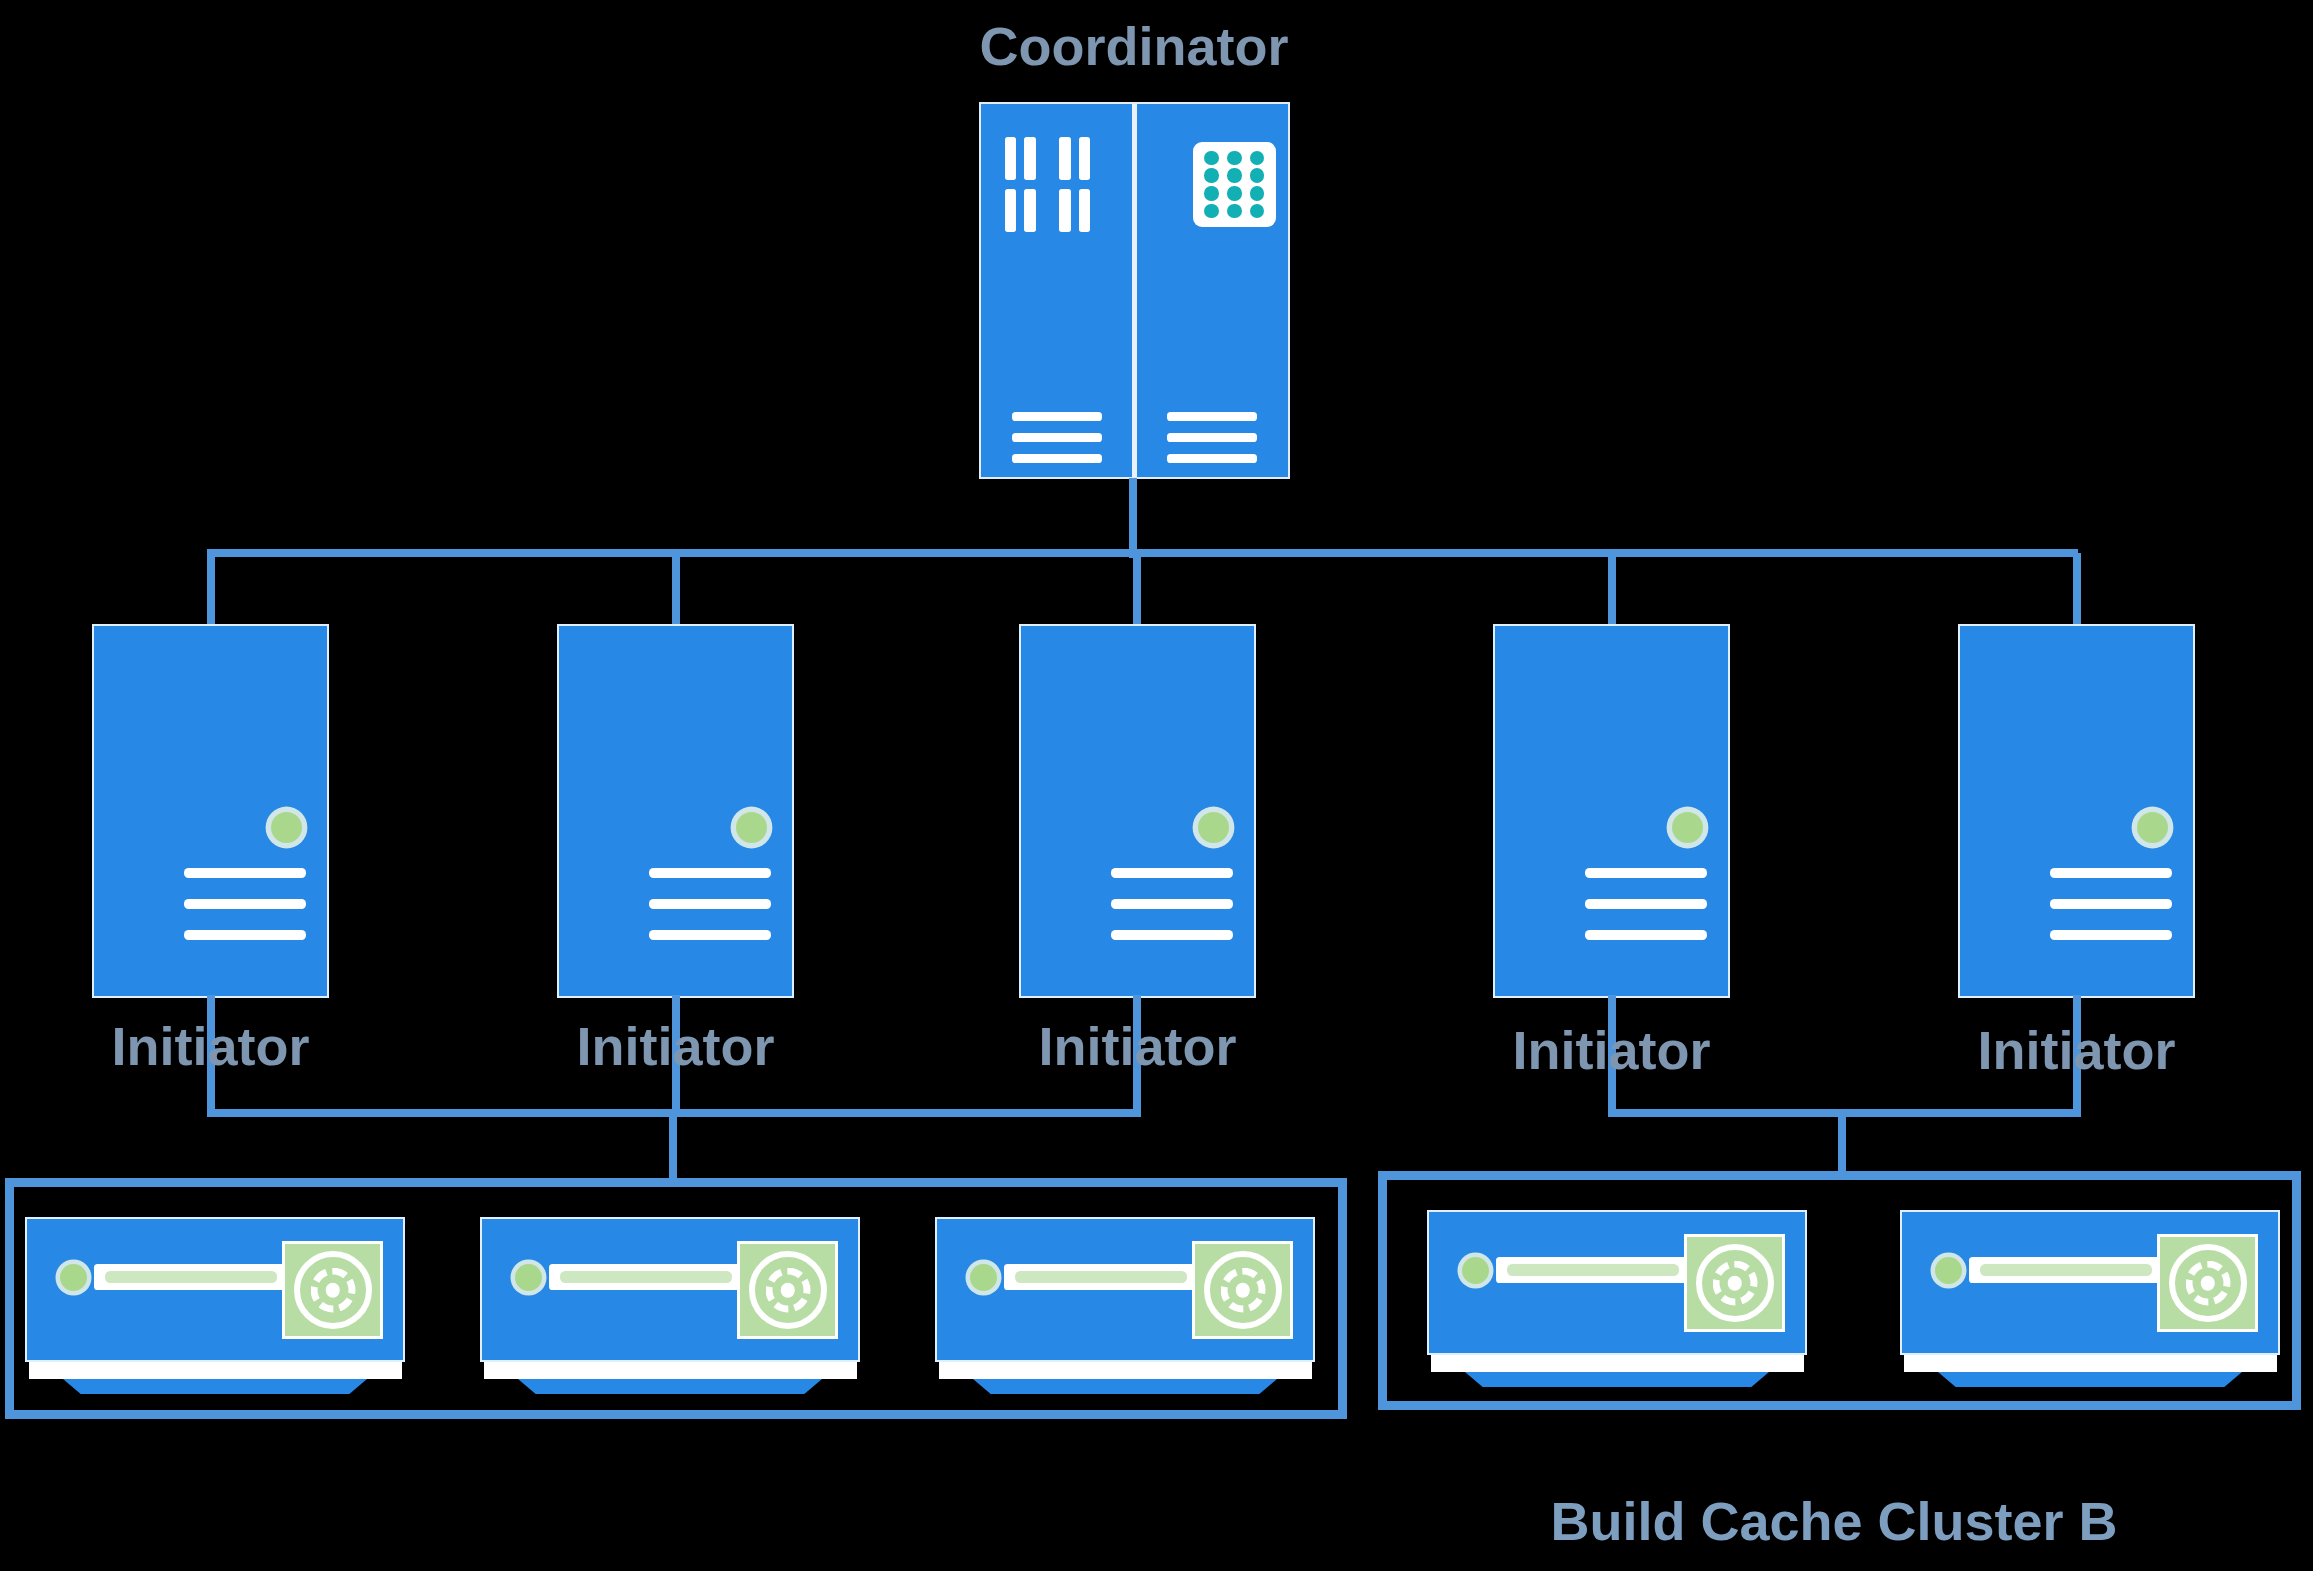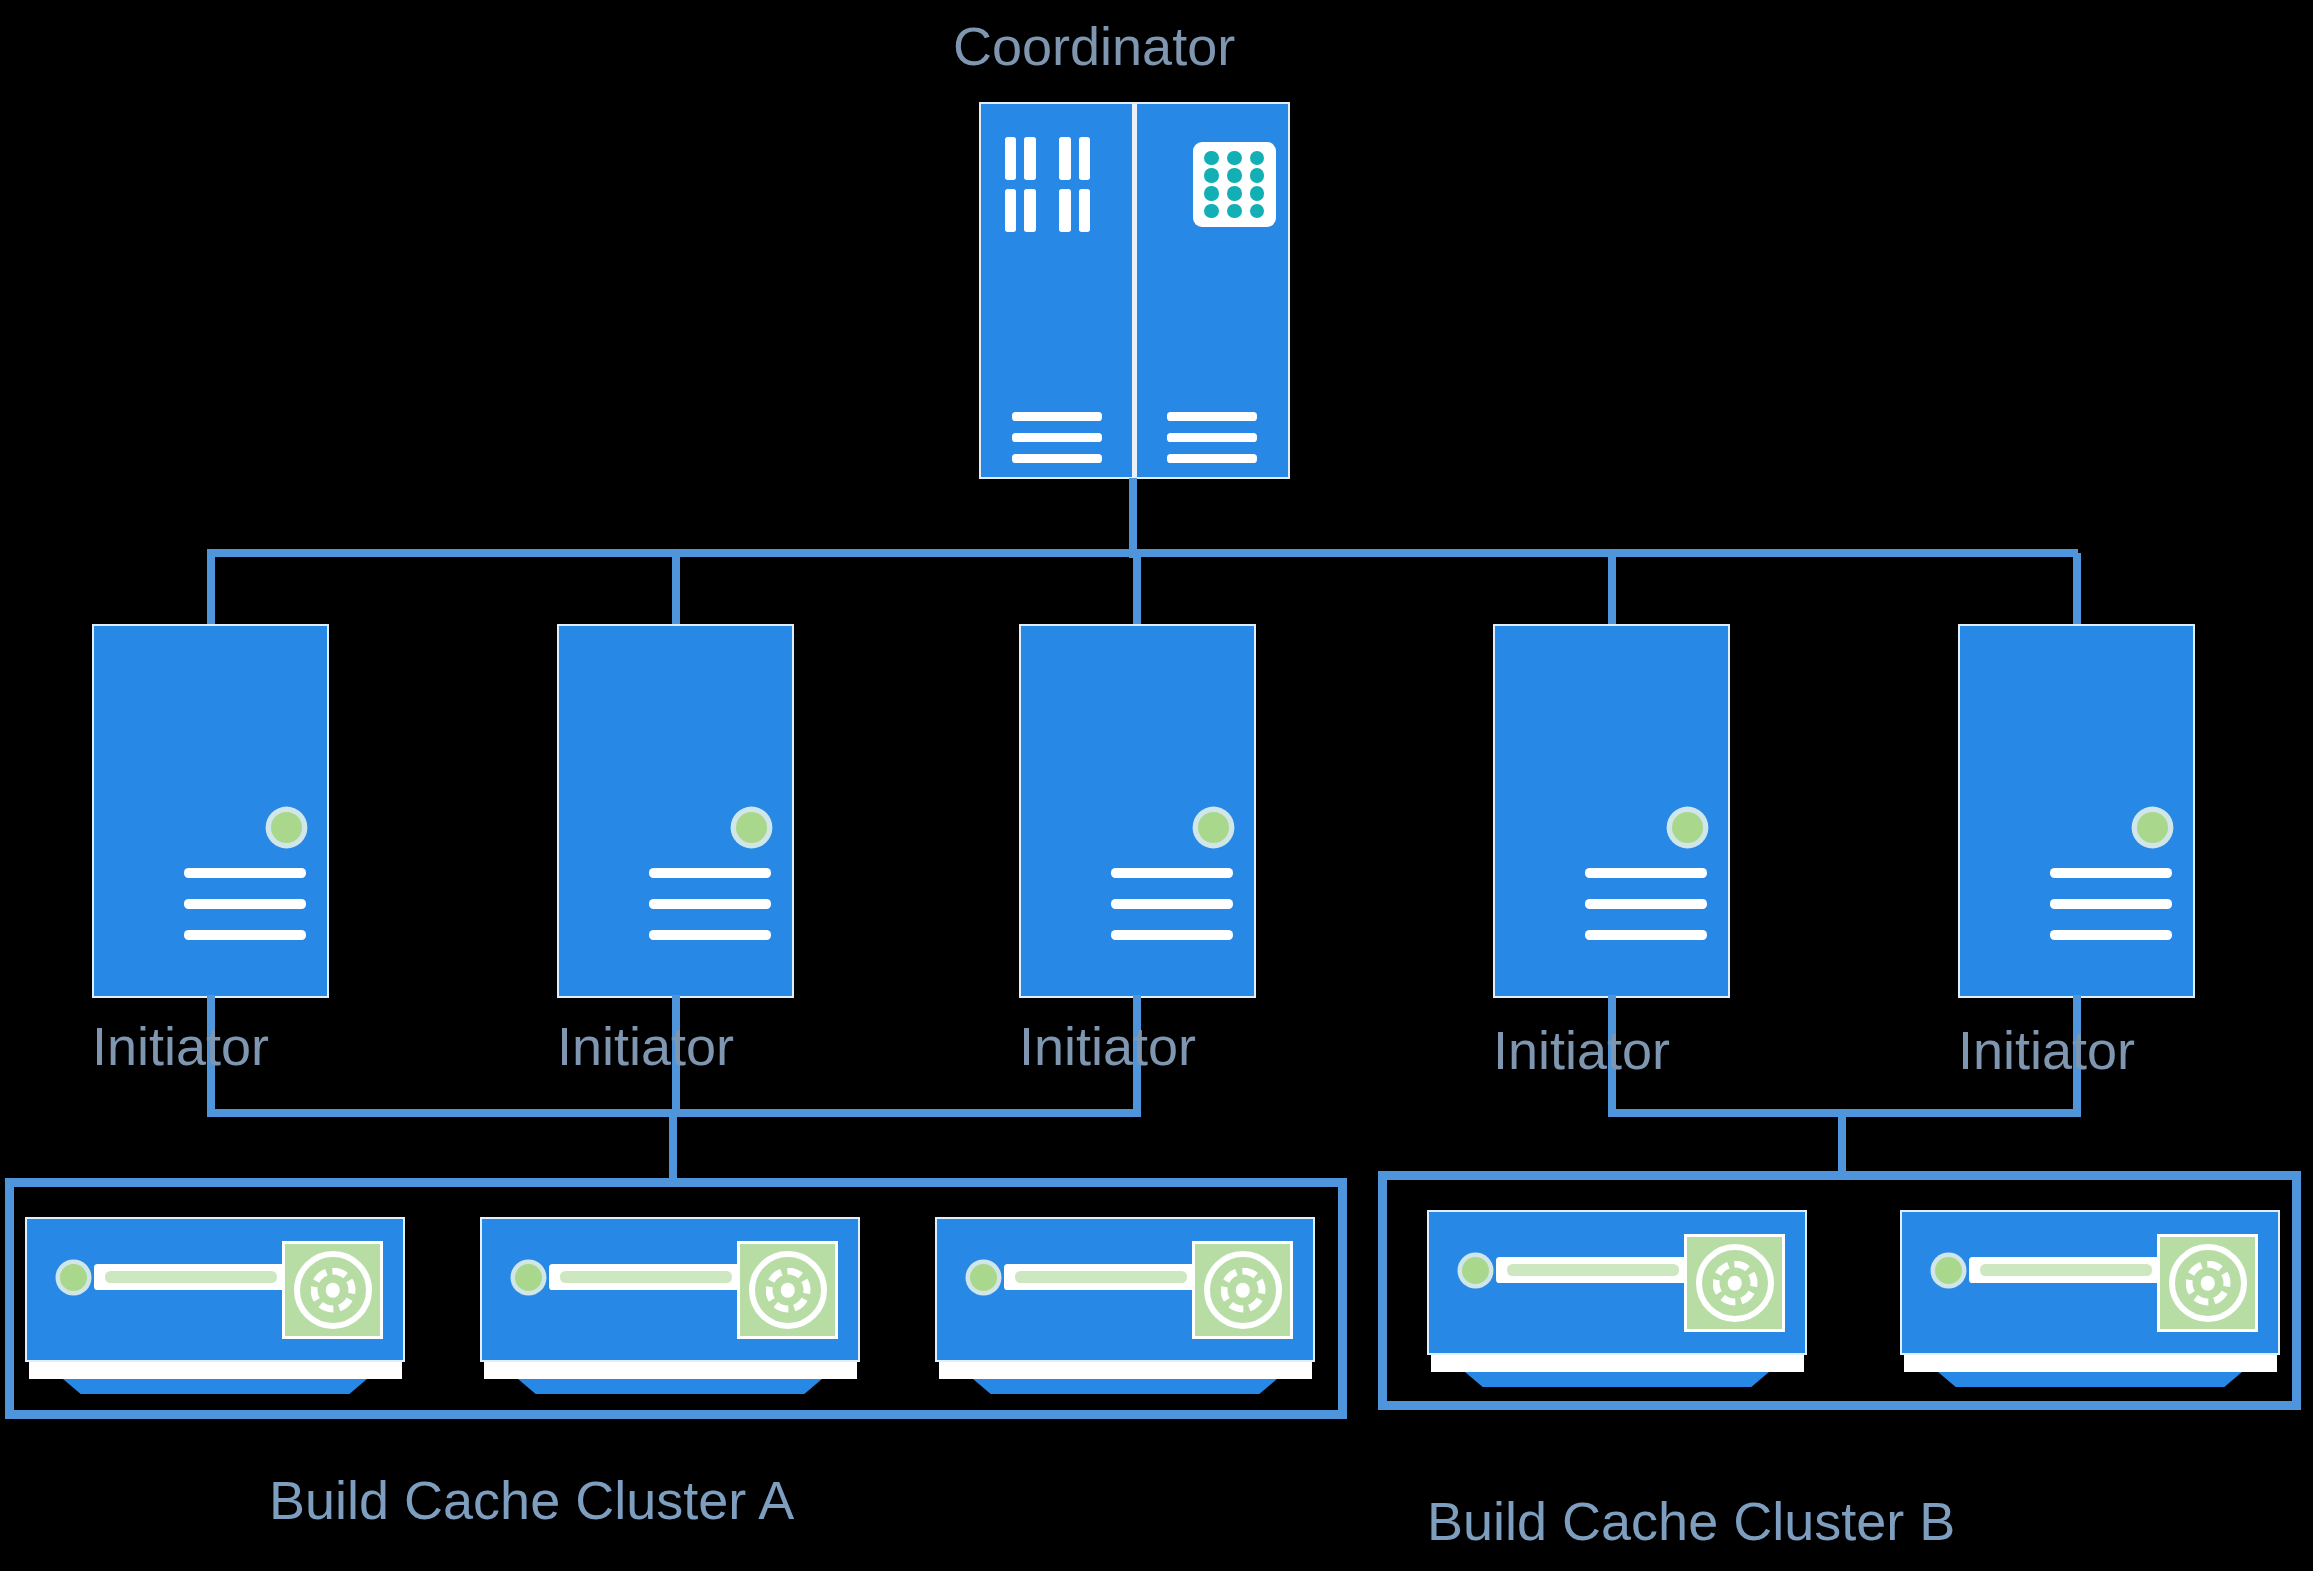--- a/index.html
+++ b/index.html
@@ -5,22 +5,22 @@
   :root{
     --bg:#000000; --blue:#2789E5; --line:#4E95DC; --label:#7E96B0;
     --label-cluster:#7E9EC0; --led-green:#A9D88C; --panel-green:#B7DDA5;
     --stripe-green:#CDE7C1; --teal:#12AFB4;
   }
   html,body{margin:0;padding:0;background:var(--bg);}
   .canvas{position:relative;width:2313px;height:1571px;background:var(--bg);
     font-family:"Liberation Sans",sans-serif;overflow:hidden;}
 
   
-  .diagram-label{position:absolute;font-weight:normal;font-size:54px;color:var(--label);
-    white-space:nowrap;}
+  .diagram-label{position:absolute;font-weight:bold;font-size:54px;color:var(--label);
+    text-align:center;white-space:nowrap;}
   .cluster-label{color:var(--label-cluster);}
 
   
   .vline{position:absolute;width:8.1px;background:var(--line);}
   .hline{position:absolute;height:8.1px;background:var(--line);}
 
   
   .rack{position:absolute;left:979px;top:102px;width:311px;height:377px;
     background:#EAF1F8;border:2.7px solid #E3EBF4;box-sizing:border-box;
     display:flex;gap:4.5px;}
@@ -261,17 +261,16 @@
       <div class="fan">
         <div class="ring"></div>
           <div class="blades"></div>
           <div class="hub"></div>
       </div>
     </div>
     <div class="srv-base"></div>
     <div class="srv-foot"></div>
   </div>
 
-  <div class="diagram-label cluster-label" style="left:269px;top:1469px;width:814px;">Build Cache Cluster A</div>
   <div class="diagram-label cluster-label" style="left:1427px;top:1490px;width:814px;">Build Cache Cluster B</div>
 
 </div>
 
 
 </body></html>

